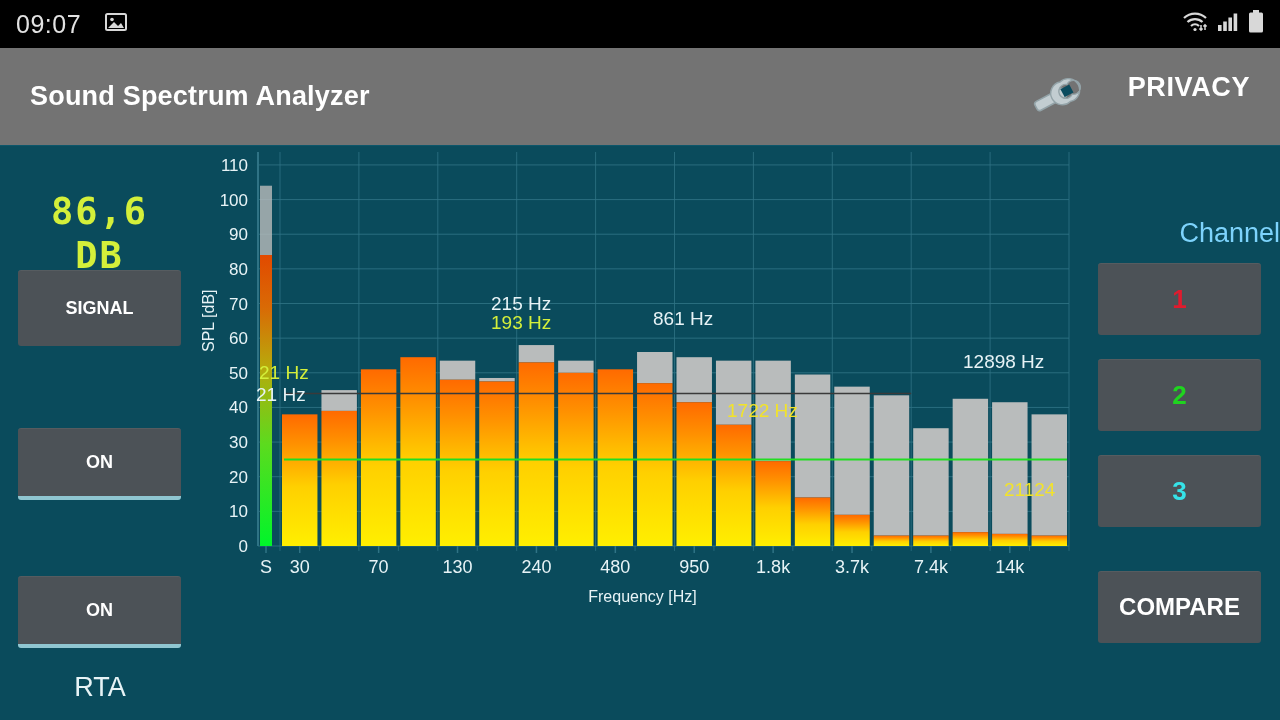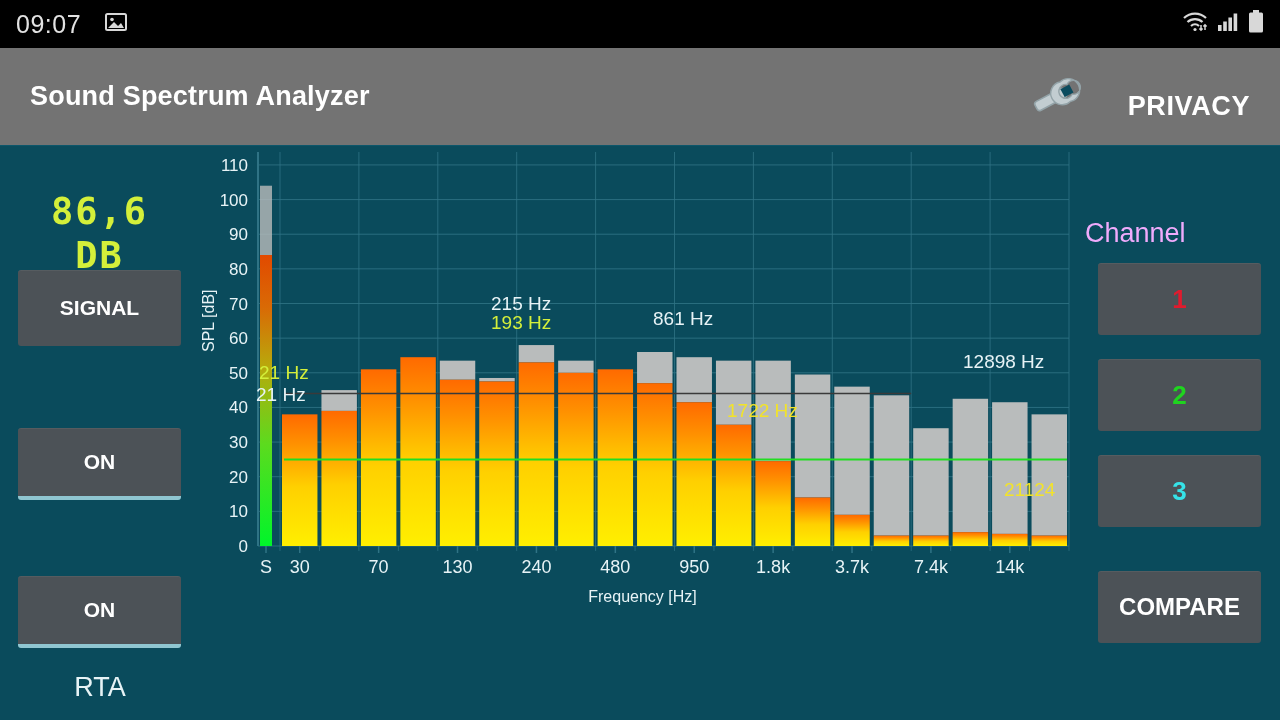--- a/index.html
+++ b/index.html
@@ -22,54 +22,54 @@
   .ico{display:inline-block;}
   
   .appbar{
     position:absolute;left:0;top:48px;width:1280px;height:98px;
     background:#737373;
     border-bottom:1px solid #0d566a;
     display:flex;align-items:center;justify-content:space-between;
     padding:0 30px;box-sizing:border-box;
   }
   .app-title{color:#ffffff;font-size:27px;font-weight:bold;letter-spacing:.2px;}
-  .appbar-right{display:flex;align-items:flex-end;gap:40px;}
+  .appbar-right{display:flex;align-items:flex-start;gap:40px;}
   .privacy{color:#ffffff;font-size:27px;font-weight:bold;letter-spacing:.6px;}
   
   .stage{position:absolute;left:0;top:146px;width:1280px;height:574px;background:#0a4b5c;}
   
   .left-panel{position:absolute;left:0;top:0;width:200px;height:574px;}
   .spl-readout{
     position:absolute;left:18px;top:44px;width:163px;height:44px;
     color:#d4ef3a;font-size:37px;font-weight:bold;letter-spacing:2px;
     font-family:"DejaVu Sans Mono", monospace;
     text-align:center;line-height:44px;
   }
   .btn{
     background:#4c5257;border:none;border-radius:3px;
-    color:#ffffff;font-size:21px;font-weight:bold;
+    color:#ffffff;font-size:18px;font-weight:bold;
     display:flex;align-items:center;justify-content:center;
     box-sizing:border-box;
     box-shadow:0 1px 0 rgba(255,255,255,0.06) inset;
   }
   .btn-underline{border-bottom:4px solid #8fc6d1;}
   .lp-signal{position:absolute;left:18px;top:124px;width:163px;height:76px;}
   .lp-label{
     position:absolute;left:0;width:200px;text-align:center;
     color:#e7f3f6;font-size:27px;
   }
   .lp-peak-label{top:378px;}
   .lp-rta-label{top:526px;}
   .lp-peak-btn{position:absolute;left:18px;top:282px;width:163px;height:72px;}
   .lp-rta-btn{position:absolute;left:18px;top:430px;width:163px;height:72px;}
   
   .right-panel{position:absolute;left:1085px;top:0;width:195px;height:574px;}
   .rp-title{
-    position:absolute;left:0;top:72px;width:195px;text-align:left;
-    color:#f0abfc;font-size:27px;
+    position:absolute;left:0;top:72px;width:195px;text-align:right;
+    color:#7dd3fc;font-size:27px;
   }
   .ch-btn{position:absolute;left:13px;width:163px;height:72px;font-size:26px;font-weight:bold;}
   .ch1{top:117px;}
   .ch2{top:213px;}
   .ch3{top:309px;}
   .cmp-btn{position:absolute;left:13px;top:425px;width:163px;height:72px;font-size:24px;}
   
   .chart-wrap{position:absolute;left:200px;top:0;width:885px;height:574px;}
   .chart-svg{display:block;}
   .ylabel{

